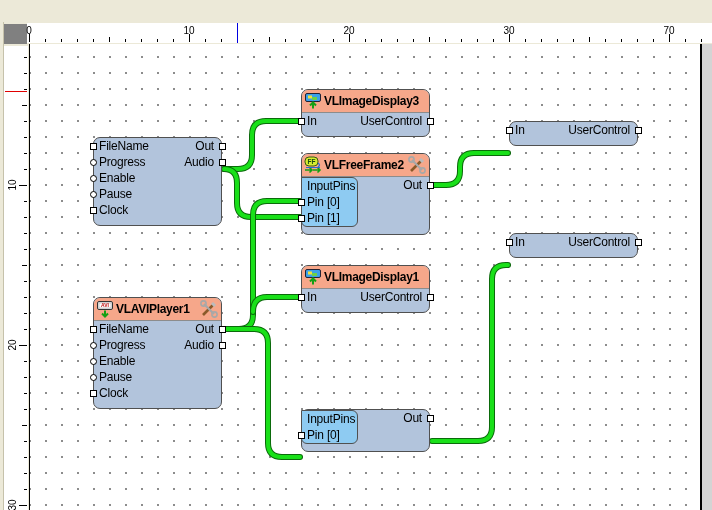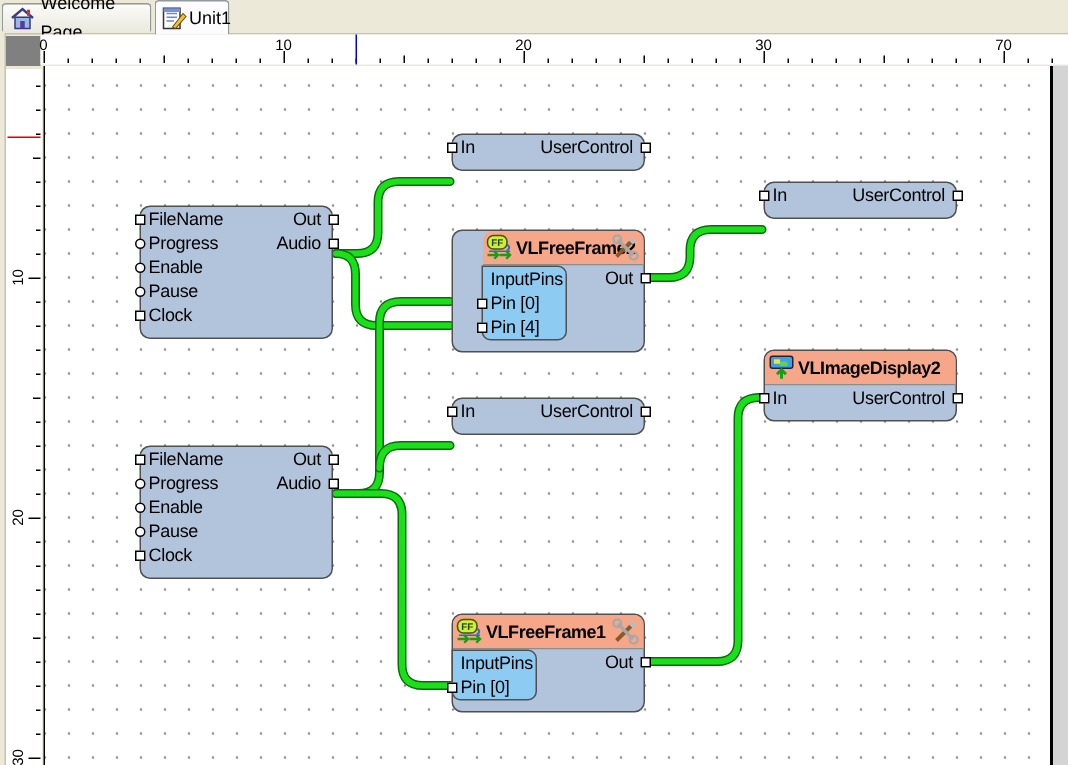--- a/index.html
+++ b/index.html
@@ -42,44 +42,20 @@
   .ipbox{position:relative;margin-left:-1px;width:57px;background:#8ecbf2;border:1px solid #505050;border-radius:0 6px 6px 6px;box-sizing:border-box;}
   .ipbox .row .l{left:5px;}
   .ipbox .pin.pl{left:-4px;}
   .outabs{position:absolute;right:0;top:0;width:70px;}
 </style>
 </head>
 <body>
 
 <div id="root">
 
-  <div class="tabstrip">
-    <div class="tab" style="left:1px;width:100px;">
-      <span class="ti">
-        <svg width="18" height="16" viewBox="0 0 18 16">
-            <path d="M2 8 L9 2 L16 8" fill="none" stroke="#3a3a8a" stroke-width="1.6"></path>
-            <rect x="4" y="7.5" width="10" height="7.5" fill="#9ab7e6" stroke="#333a7a"></rect>
-            <rect x="7.5" y="10" width="3" height="5" fill="#5a3a9a"></rect>
-            <rect x="12" y="2.5" width="2" height="4" fill="#c33"></rect>
-          </svg>
-      </span>
-      <span>Welcome Page</span>
-    </div>
-    <div class="tab active" style="left:103px;width:50px;">
-      <span class="ti" style="margin-left:3px;margin-right:1px">
-        <svg width="18" height="16" viewBox="0 0 18 16">
-            <rect x="2" y="1.5" width="11" height="13.5" fill="#fff" stroke="#333"></rect>
-            <path d="M4 5h7M4 7.5h7M4 10h5" stroke="#6a8ad0"></path>
-            <path d="M8 14 L15 5 L17 7 L10 15 Z" fill="#f2c230" stroke="#6a4a10" stroke-width="0.7"></path>
-            <rect x="2" y="1.5" width="11" height="2.5" fill="#7a92d6"></rect>
-          </svg>
-      </span>
-      <span>Unit1</span>
-    </div>
-  </div>
 
   <div class="leftstrip"></div>
 
   <div class="corner"></div>
   <div class="ruler-top" id="ruler-top">
     <span class="rlabel top" style="left: 2px;">0</span>
     <span class="rlabel top" style="left: 162px;">10</span>
     <span class="rlabel top" style="left: 322px;">20</span>
     <span class="rlabel top" style="left: 482px;">30</span>
     <span class="rlabel top" style="left: 642px;">70</span>
@@ -223,20 +199,40 @@
         <span class="l">Pause</span>
       </div>
       <div class="row">
         <span class="pin pl"></span>
         <span class="l">Clock</span>
       </div>
     </div>
   </div>
 
   <div class="node" style="left:93px;top:297px;">
+    <div class="hdr">
+      <span class="ni">
+        <svg width="18" height="18" viewBox="0 0 18 18">
+            <rect x="1.5" y="1.5" width="15" height="8" rx="1.5" fill="#e8e8e8" stroke="#333"></rect>
+            <rect x="3" y="3" width="12" height="5" fill="#fff" stroke="#999" stroke-width="0.5"></rect>
+            <text x="9" y="7.4" font-size="5" font-weight="bold" text-anchor="middle" fill="#c01010" font-family="Liberation Sans, sans-serif">AVI</text>
+            <path d="M9 10.5 V16 M6 13.5 L9 16.5 L12 13.5" stroke="#14a014" stroke-width="2" fill="none"></path>
+          </svg>
+      </span>
+      <span class="title">VLAVIPlayer1</span>
+      <span class="tools">
+        <svg width="18" height="18" viewBox="0 0 18 18">
+            <path d="M3 15 L13 5" stroke="#8a5a2a" stroke-width="2.6"></path>
+            <path d="M12 3 L15 6" stroke="#bbb" stroke-width="3"></path>
+            <path d="M4 4 L14 14" stroke="#a8a8a8" stroke-width="2.2"></path>
+            <circle cx="3.5" cy="3.5" r="2.6" fill="none" stroke="#a8a8a8" stroke-width="1.6"></circle>
+            <circle cx="14.5" cy="14.5" r="2.6" fill="none" stroke="#a8a8a8" stroke-width="1.6"></circle>
+          </svg>
+      </span>
+    </div>
     <div class="body">
       <div class="row">
         <span class="pin pl"></span>
         <span class="l">FileName</span>
         <span class="r">Out</span>
         <span class="pin pr"></span>
       </div>
       <div class="row">
         <span class="pin pl c"></span>
         <span class="l">Progress</span>
@@ -252,31 +248,42 @@
         <span class="l">Pause</span>
       </div>
       <div class="row">
         <span class="pin pl"></span>
         <span class="l">Clock</span>
       </div>
     </div>
   </div>
 
   <div class="node" style="left:301px;top:89px;">
+    <div class="hdr">
+      <span class="ni">
+        <svg width="18" height="18" viewBox="0 0 18 18">
+            <rect x="1.5" y="1.5" width="15" height="8" rx="1.5" fill="#3aa0e8" stroke="#223"></rect>
+            <rect x="4" y="3.5" width="4" height="3" fill="#f2e23a"></rect>
+            <rect x="8" y="5" width="5" height="3" fill="#6ad04a"></rect>
+            <path d="M9 16.5 V11 M6 13.5 L9 10.5 L12 13.5" stroke="#14a014" stroke-width="2" fill="none"></path>
+          </svg>
+      </span>
+      <span class="title">VLImageDisplay3</span>
+    </div>
     <div class="body">
       <div class="row">
         <span class="pin pl"></span>
         <span class="l">In</span>
         <span class="r">UserControl</span>
         <span class="pin pr"></span>
       </div>
     </div>
   </div>
 
-  <div class="node" style="left:301px;top:153px;padding-left:20px;">
+  <div class="node" style="left:301px;top:153px;">
     <div class="hdr">
       <span class="ni">
         <svg width="18" height="18" viewBox="0 0 18 18">
             <rect x="1" y="1" width="13" height="9" rx="4" fill="#d6ec30" stroke="#3a5a10"></rect>
             <text x="7.5" y="8.2" font-size="6.5" font-weight="bold" text-anchor="middle" fill="#1a4a10" font-family="Liberation Sans, sans-serif">FF</text>
             <path d="M14 7 Q17 9 14 11" stroke="#2a6ad0" stroke-width="1.3" fill="none"></path>
             <path d="M1 14 H8 M5.5 11.5 L8 14 L5.5 16.5" stroke="#14a014" stroke-width="1.6" fill="none"></path>
             <path d="M9 14 H16 M13.5 11.5 L16 14 L13.5 16.5" stroke="#14a014" stroke-width="1.6" fill="none"></path>
             <path d="M2 11.5 H16" stroke="#2a6ad0" stroke-width="1"></path>
           </svg>
@@ -296,21 +303,21 @@
       <div class="ipbox">
         <div class="row">
           <span class="l">InputPins</span>
         </div>
         <div class="row">
           <span class="pin pl"></span>
           <span class="l">Pin [0]</span>
         </div>
         <div class="row">
           <span class="pin pl"></span>
-          <span class="l">Pin [4]</span>
+          <span class="l">Pin [1]</span>
         </div>
       </div>
       <div class="row outabs">
         <span class="r">Out</span>
         <span class="pin pr"></span>
       </div>
     </div>
   </div>
 
   <div class="node" style="left:509px;top:121px;">
@@ -318,75 +325,53 @@
       <div class="row">
         <span class="pin pl"></span>
         <span class="l">In</span>
         <span class="r">UserControl</span>
         <span class="pin pr"></span>
       </div>
     </div>
   </div>
 
   <div class="node" style="left:301px;top:265px;">
-    <div class="body">
-      <div class="row">
-        <span class="pin pl"></span>
-        <span class="l">In</span>
-        <span class="r">UserControl</span>
-        <span class="pin pr"></span>
-      </div>
-    </div>
-  </div>
-
-  <div class="node" style="left:509px;top:233px;">
     <div class="hdr">
       <span class="ni">
         <svg width="18" height="18" viewBox="0 0 18 18">
             <rect x="1.5" y="1.5" width="15" height="8" rx="1.5" fill="#3aa0e8" stroke="#223"></rect>
             <rect x="4" y="3.5" width="4" height="3" fill="#f2e23a"></rect>
             <rect x="8" y="5" width="5" height="3" fill="#6ad04a"></rect>
             <path d="M9 16.5 V11 M6 13.5 L9 10.5 L12 13.5" stroke="#14a014" stroke-width="2" fill="none"></path>
           </svg>
       </span>
-      <span class="title">VLImageDisplay2</span>
+      <span class="title">VLImageDisplay1</span>
     </div>
     <div class="body">
       <div class="row">
         <span class="pin pl"></span>
         <span class="l">In</span>
         <span class="r">UserControl</span>
         <span class="pin pr"></span>
       </div>
     </div>
   </div>
 
+  <div class="node" style="left:509px;top:233px;">
+    <div class="body">
+      <div class="row">
+        <span class="pin pl"></span>
+        <span class="l">In</span>
+        <span class="r">UserControl</span>
+        <span class="pin pr"></span>
+      </div>
+    </div>
+  </div>
+
   <div class="node" style="left:301px;top:409px;">
-    <div class="hdr">
-      <span class="ni">
-        <svg width="18" height="18" viewBox="0 0 18 18">
-            <rect x="1" y="1" width="13" height="9" rx="4" fill="#d6ec30" stroke="#3a5a10"></rect>
-            <text x="7.5" y="8.2" font-size="6.5" font-weight="bold" text-anchor="middle" fill="#1a4a10" font-family="Liberation Sans, sans-serif">FF</text>
-            <path d="M14 7 Q17 9 14 11" stroke="#2a6ad0" stroke-width="1.3" fill="none"></path>
-            <path d="M1 14 H8 M5.5 11.5 L8 14 L5.5 16.5" stroke="#14a014" stroke-width="1.6" fill="none"></path>
-            <path d="M9 14 H16 M13.5 11.5 L16 14 L13.5 16.5" stroke="#14a014" stroke-width="1.6" fill="none"></path>
-            <path d="M2 11.5 H16" stroke="#2a6ad0" stroke-width="1"></path>
-          </svg>
-      </span>
-      <span class="title">VLFreeFrame1</span>
-      <span class="tools">
-        <svg width="18" height="18" viewBox="0 0 18 18">
-            <path d="M3 15 L13 5" stroke="#8a5a2a" stroke-width="2.6"></path>
-            <path d="M12 3 L15 6" stroke="#bbb" stroke-width="3"></path>
-            <path d="M4 4 L14 14" stroke="#a8a8a8" stroke-width="2.2"></path>
-            <circle cx="3.5" cy="3.5" r="2.6" fill="none" stroke="#a8a8a8" stroke-width="1.6"></circle>
-            <circle cx="14.5" cy="14.5" r="2.6" fill="none" stroke="#a8a8a8" stroke-width="1.6"></circle>
-          </svg>
-      </span>
-    </div>
     <div class="body">
       <div class="ipbox">
         <div class="row">
           <span class="l">InputPins</span>
         </div>
         <div class="row">
           <span class="pin pl"></span>
           <span class="l">Pin [0]</span>
         </div>
       </div>

